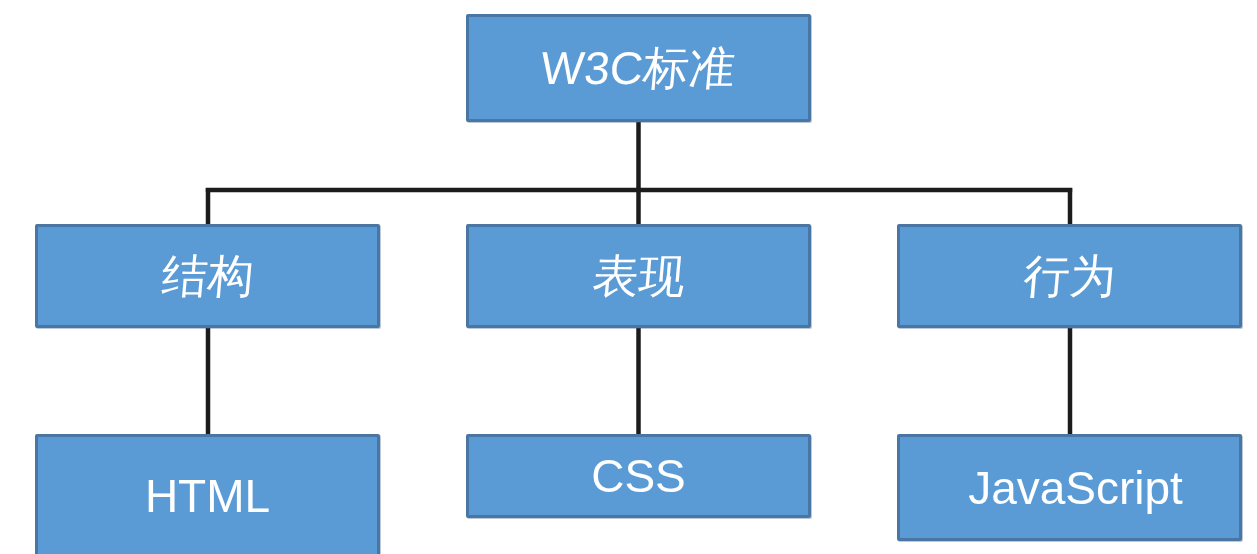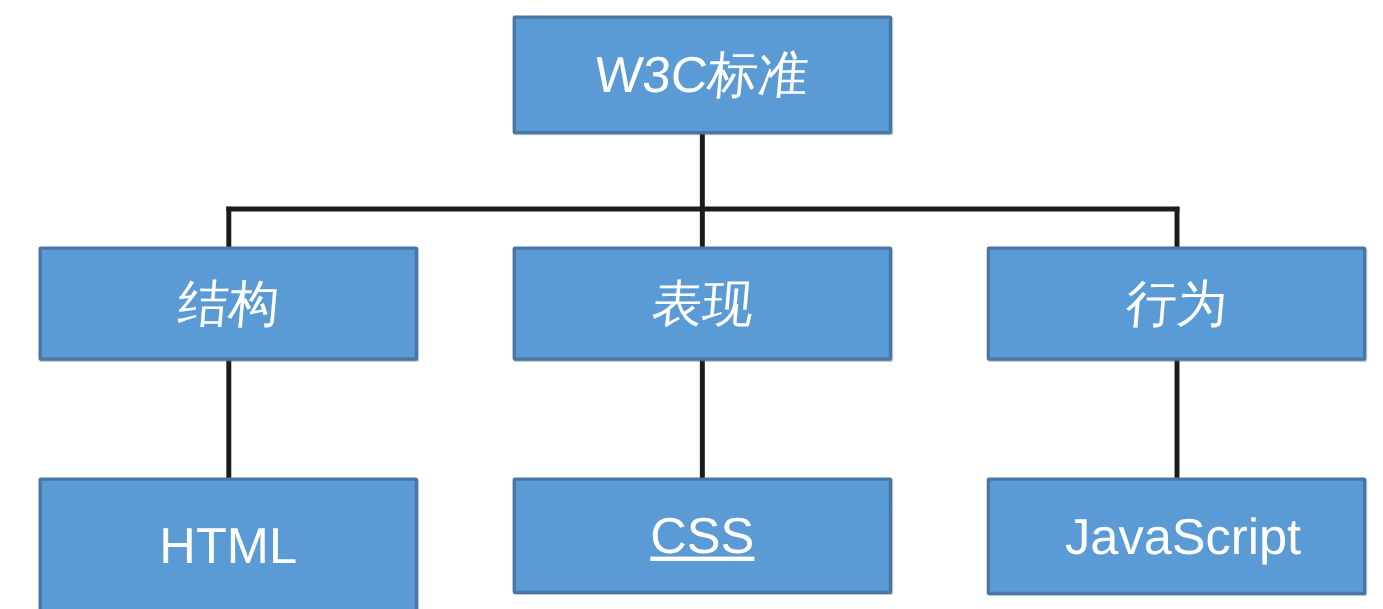--- a/index.html
+++ b/index.html
@@ -37,21 +37,21 @@
     line-height: 1;
     box-shadow: 1px 1px 0 rgba(70,100,140,0.35);
   }
   .node .label { white-space: nowrap; }
   .cjk .label { transform: skewX(-5deg); }
   .n-root { left: 466px; top: 14px;  height: 108px; }
   .n-b0   { left: 35px;  top: 224px; height: 104px; }
   .n-b1   { left: 466px; top: 224px; height: 104px; }
   .n-b2   { left: 897px; top: 224px; height: 104px; }
   .n-c0   { left: 35px;  top: 434px; height: 124px; }
-  .n-c1   { left: 466px; top: 434px; height: 106px; text-decoration: underline; }
+  .n-c1   { left: 466px; top: 434px; height: 84px; }
   .n-c2   { left: 897px; top: 434px; height: 107px; padding-left: 12px; }
 </style>
 </head>
 <body>
 
 <div class="canvas">
 
   <svg class="connectors" viewBox="0 0 1257 554" xmlns="http://www.w3.org/2000/svg">
 
     <path d="M638.5 120 V 190" stroke="#1c1c1c" stroke-width="4.5" fill="none"></path>

